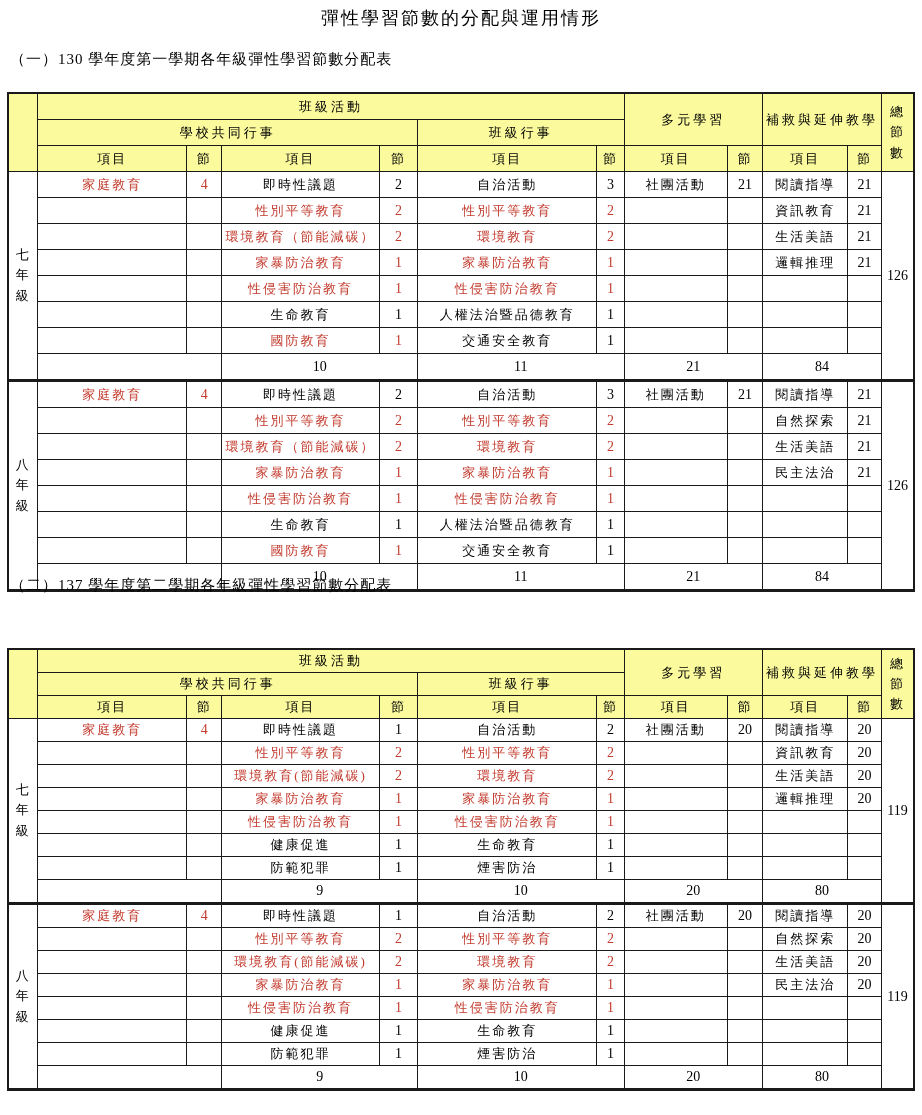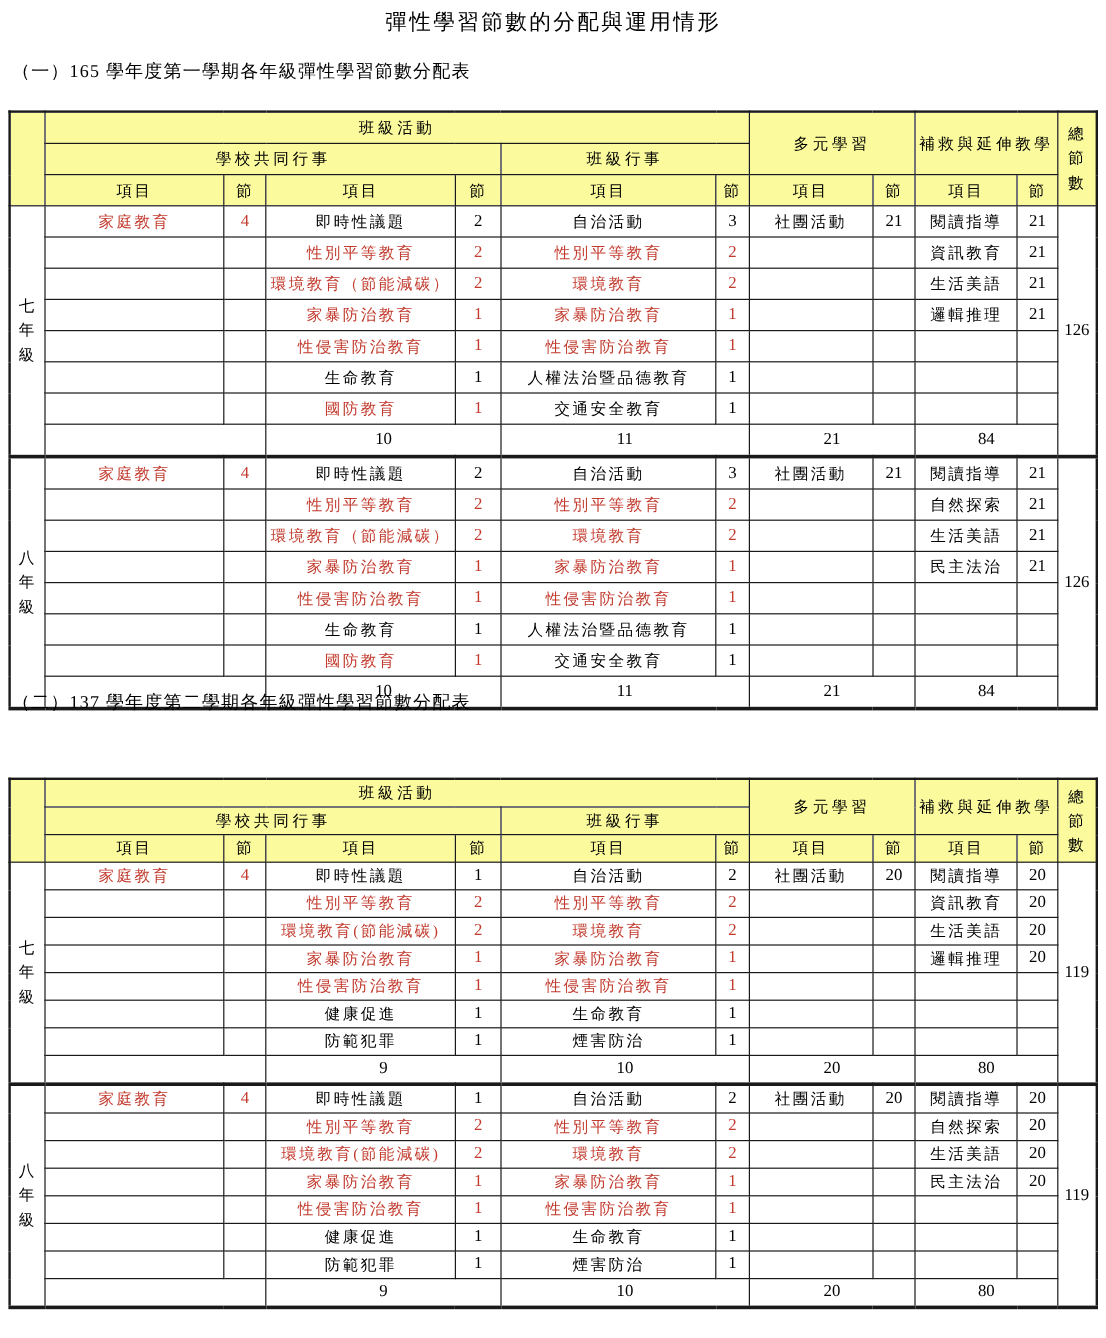--- a/index.html
+++ b/index.html
@@ -36,21 +36,21 @@
   td.bend,tr.bend > td{border-bottom:3px solid var(--line);}
   .v{
     display:inline-block;width:1.15em;white-space:normal;word-break:break-all;
     line-height:1.55;letter-spacing:0;text-align:left;
   }
 </style>
 </head>
 <body style="--header-bg: #FBFB9E; --red-text: #C23B2E; --line: #1a1a1a;">
 
 <div class="title">彈性學習節數的分配與運用情形</div>
-<div class="seclabel" id="sec1">（一）165 學年度第一學期各年級彈性學習節數分配表</div>
+<div class="seclabel" id="sec1">（一）130 學年度第一學期各年級彈性學習節數分配表</div>
 <table class="grid" id="table1">
     <colgroup>
       <col style="width: 3.3%;">
       <col style="width: 16.4%;">
       <col style="width: 3.9%;">
       <col style="width: 17.4%;">
       <col style="width: 4.2%;">
       <col style="width: 19.8%;">
       <col style="width: 3%;">
       <col style="width: 11.4%;">

